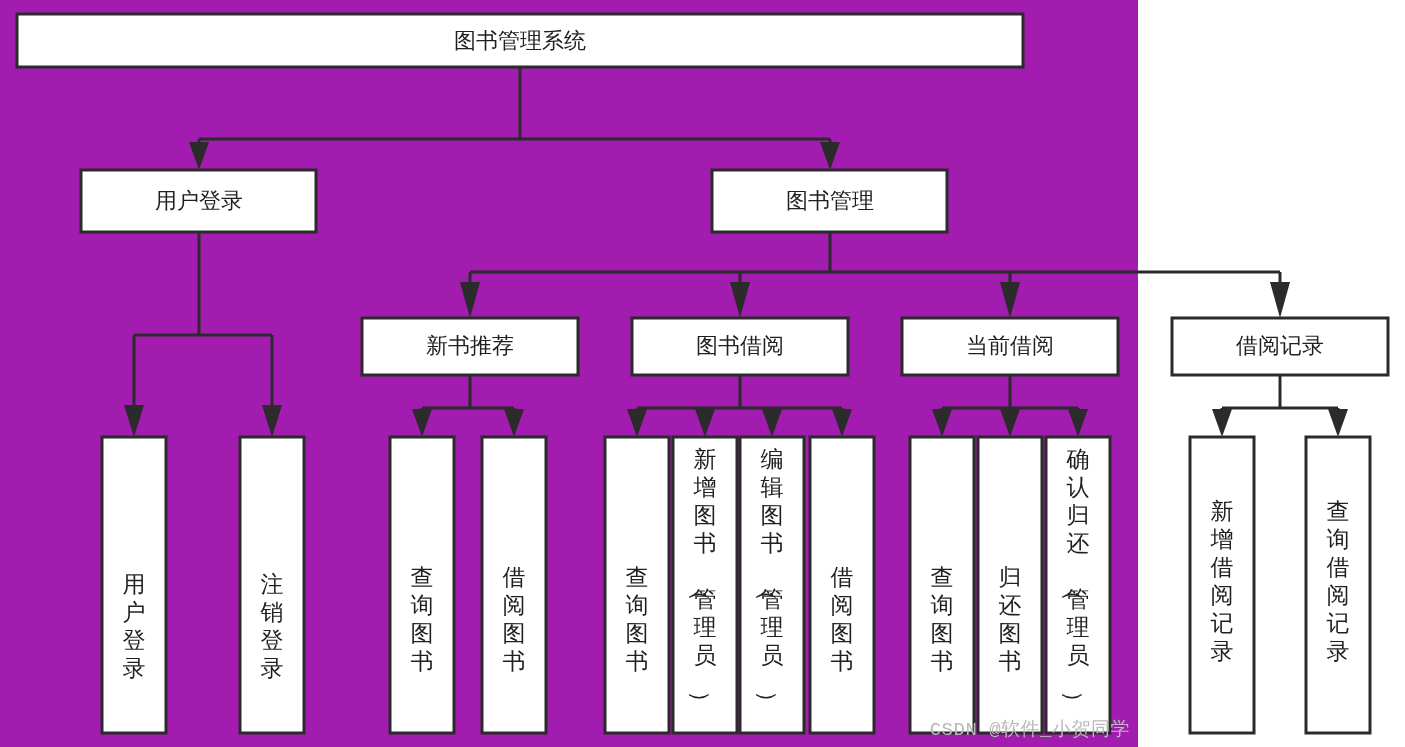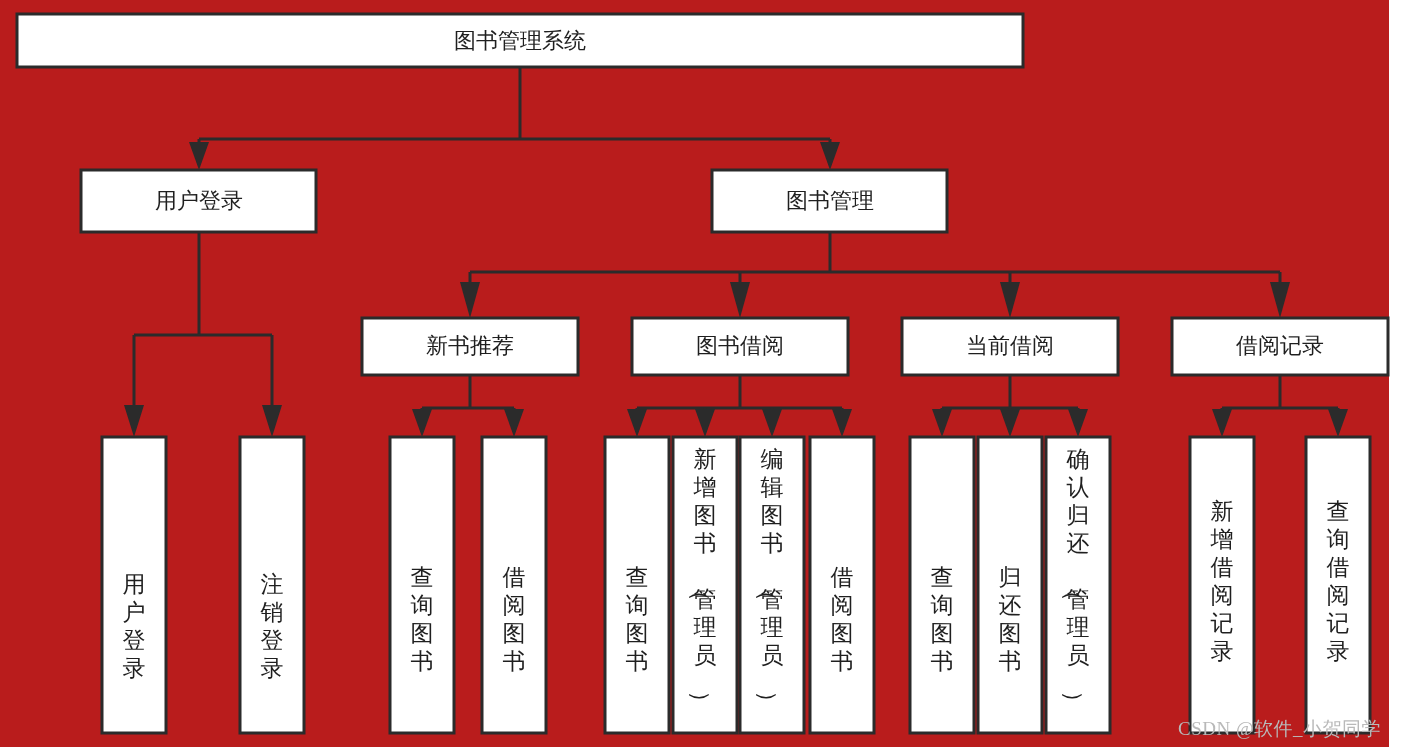--- a/index.html
+++ b/index.html
@@ -9,23 +9,23 @@
     background: #ffffff;
   }
   body {
     width: 1405px;
     height: 747px;
     font-family: "DejaVu Sans", "Liberation Sans", sans-serif;
     overflow: hidden;
   }
   #diagram-root {
     position: relative;
-    width: 1389px;
+    width: 1138px;
     height: 747px;
-    background: #b91c1c;
+    background: #a21caf;
   }
   svg#tree-canvas {
     position: absolute;
     left: 0;
     top: 0;
     width: 1405px;
     height: 747px;
     display: block;
   }
   .node-rect {
@@ -53,21 +53,21 @@
     text-anchor: middle;
   }
   .node-label.vertical {
     text-anchor: middle;
     font-size: 23px;
   }
   .watermark-text {
     position: absolute;
     right: 8px;
     bottom: 5px;
-    font-family: Liberation Serif, serif;
+    font-family: Liberation Mono, monospace;
     font-size: 19px;
     color: #b9b9b9;
     letter-spacing: 0.5px;
     white-space: nowrap;
     pointer-events: none;
   }
 </style>
 </head>
 <body>
 

